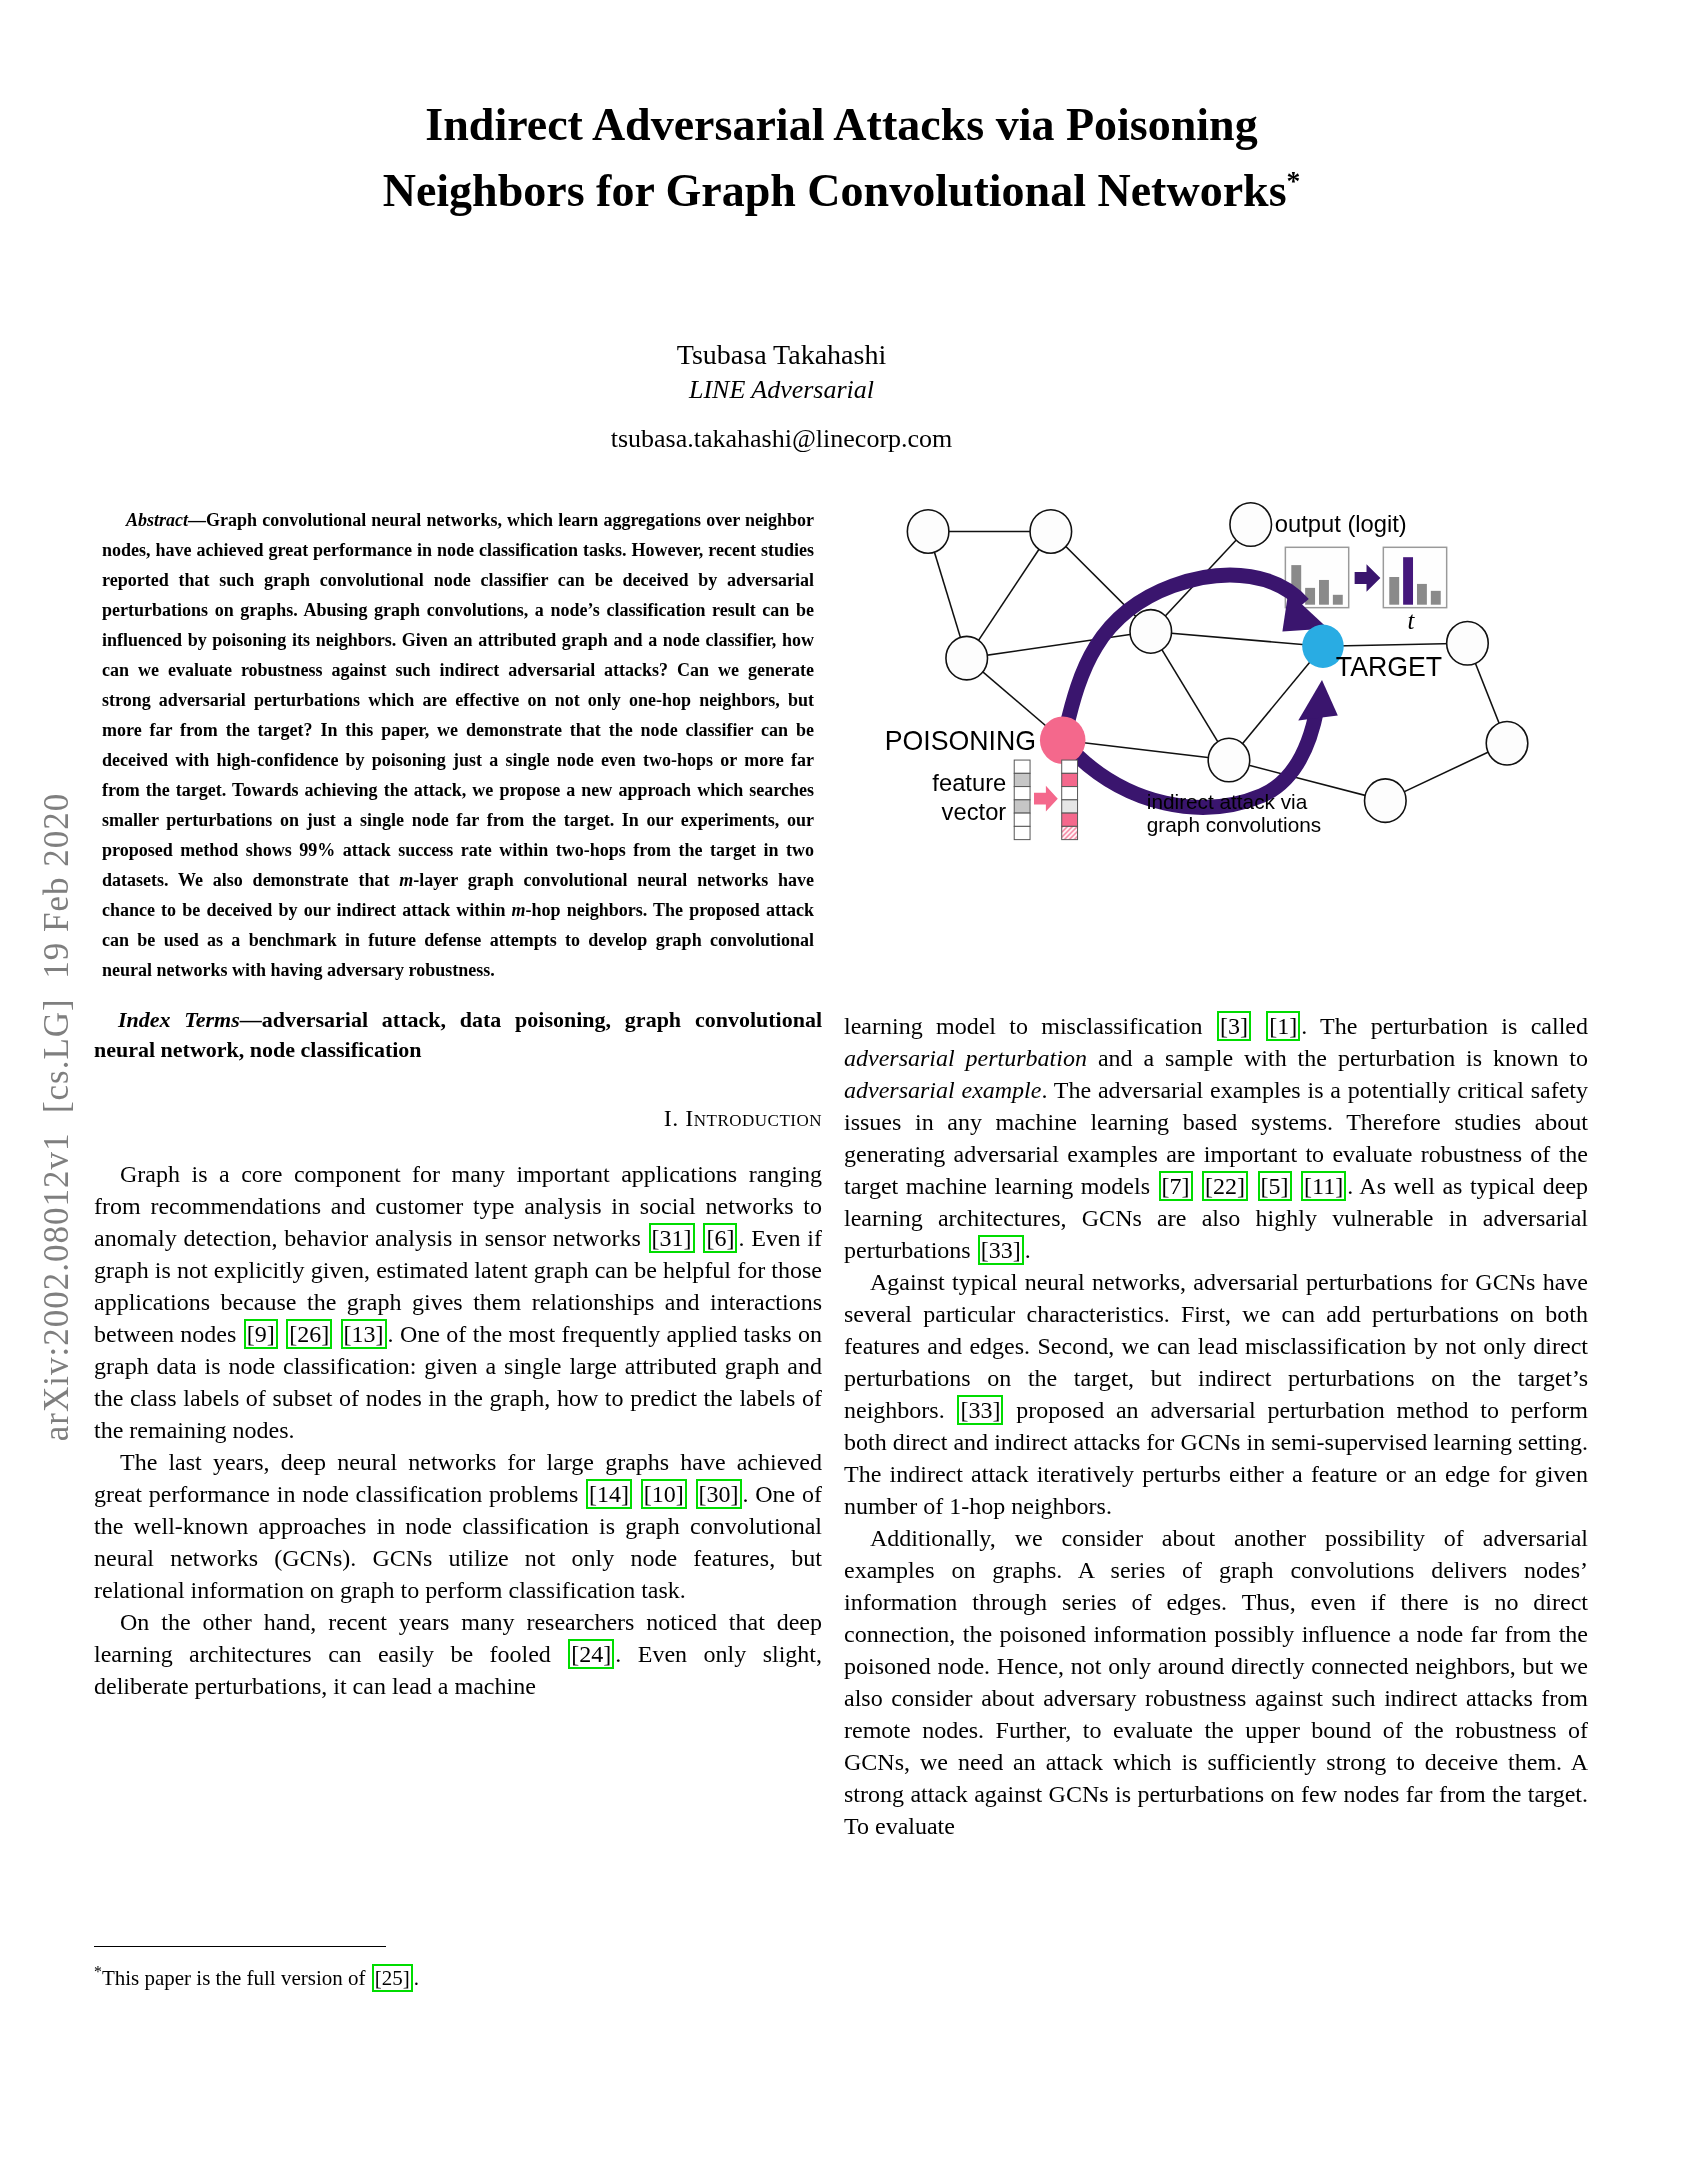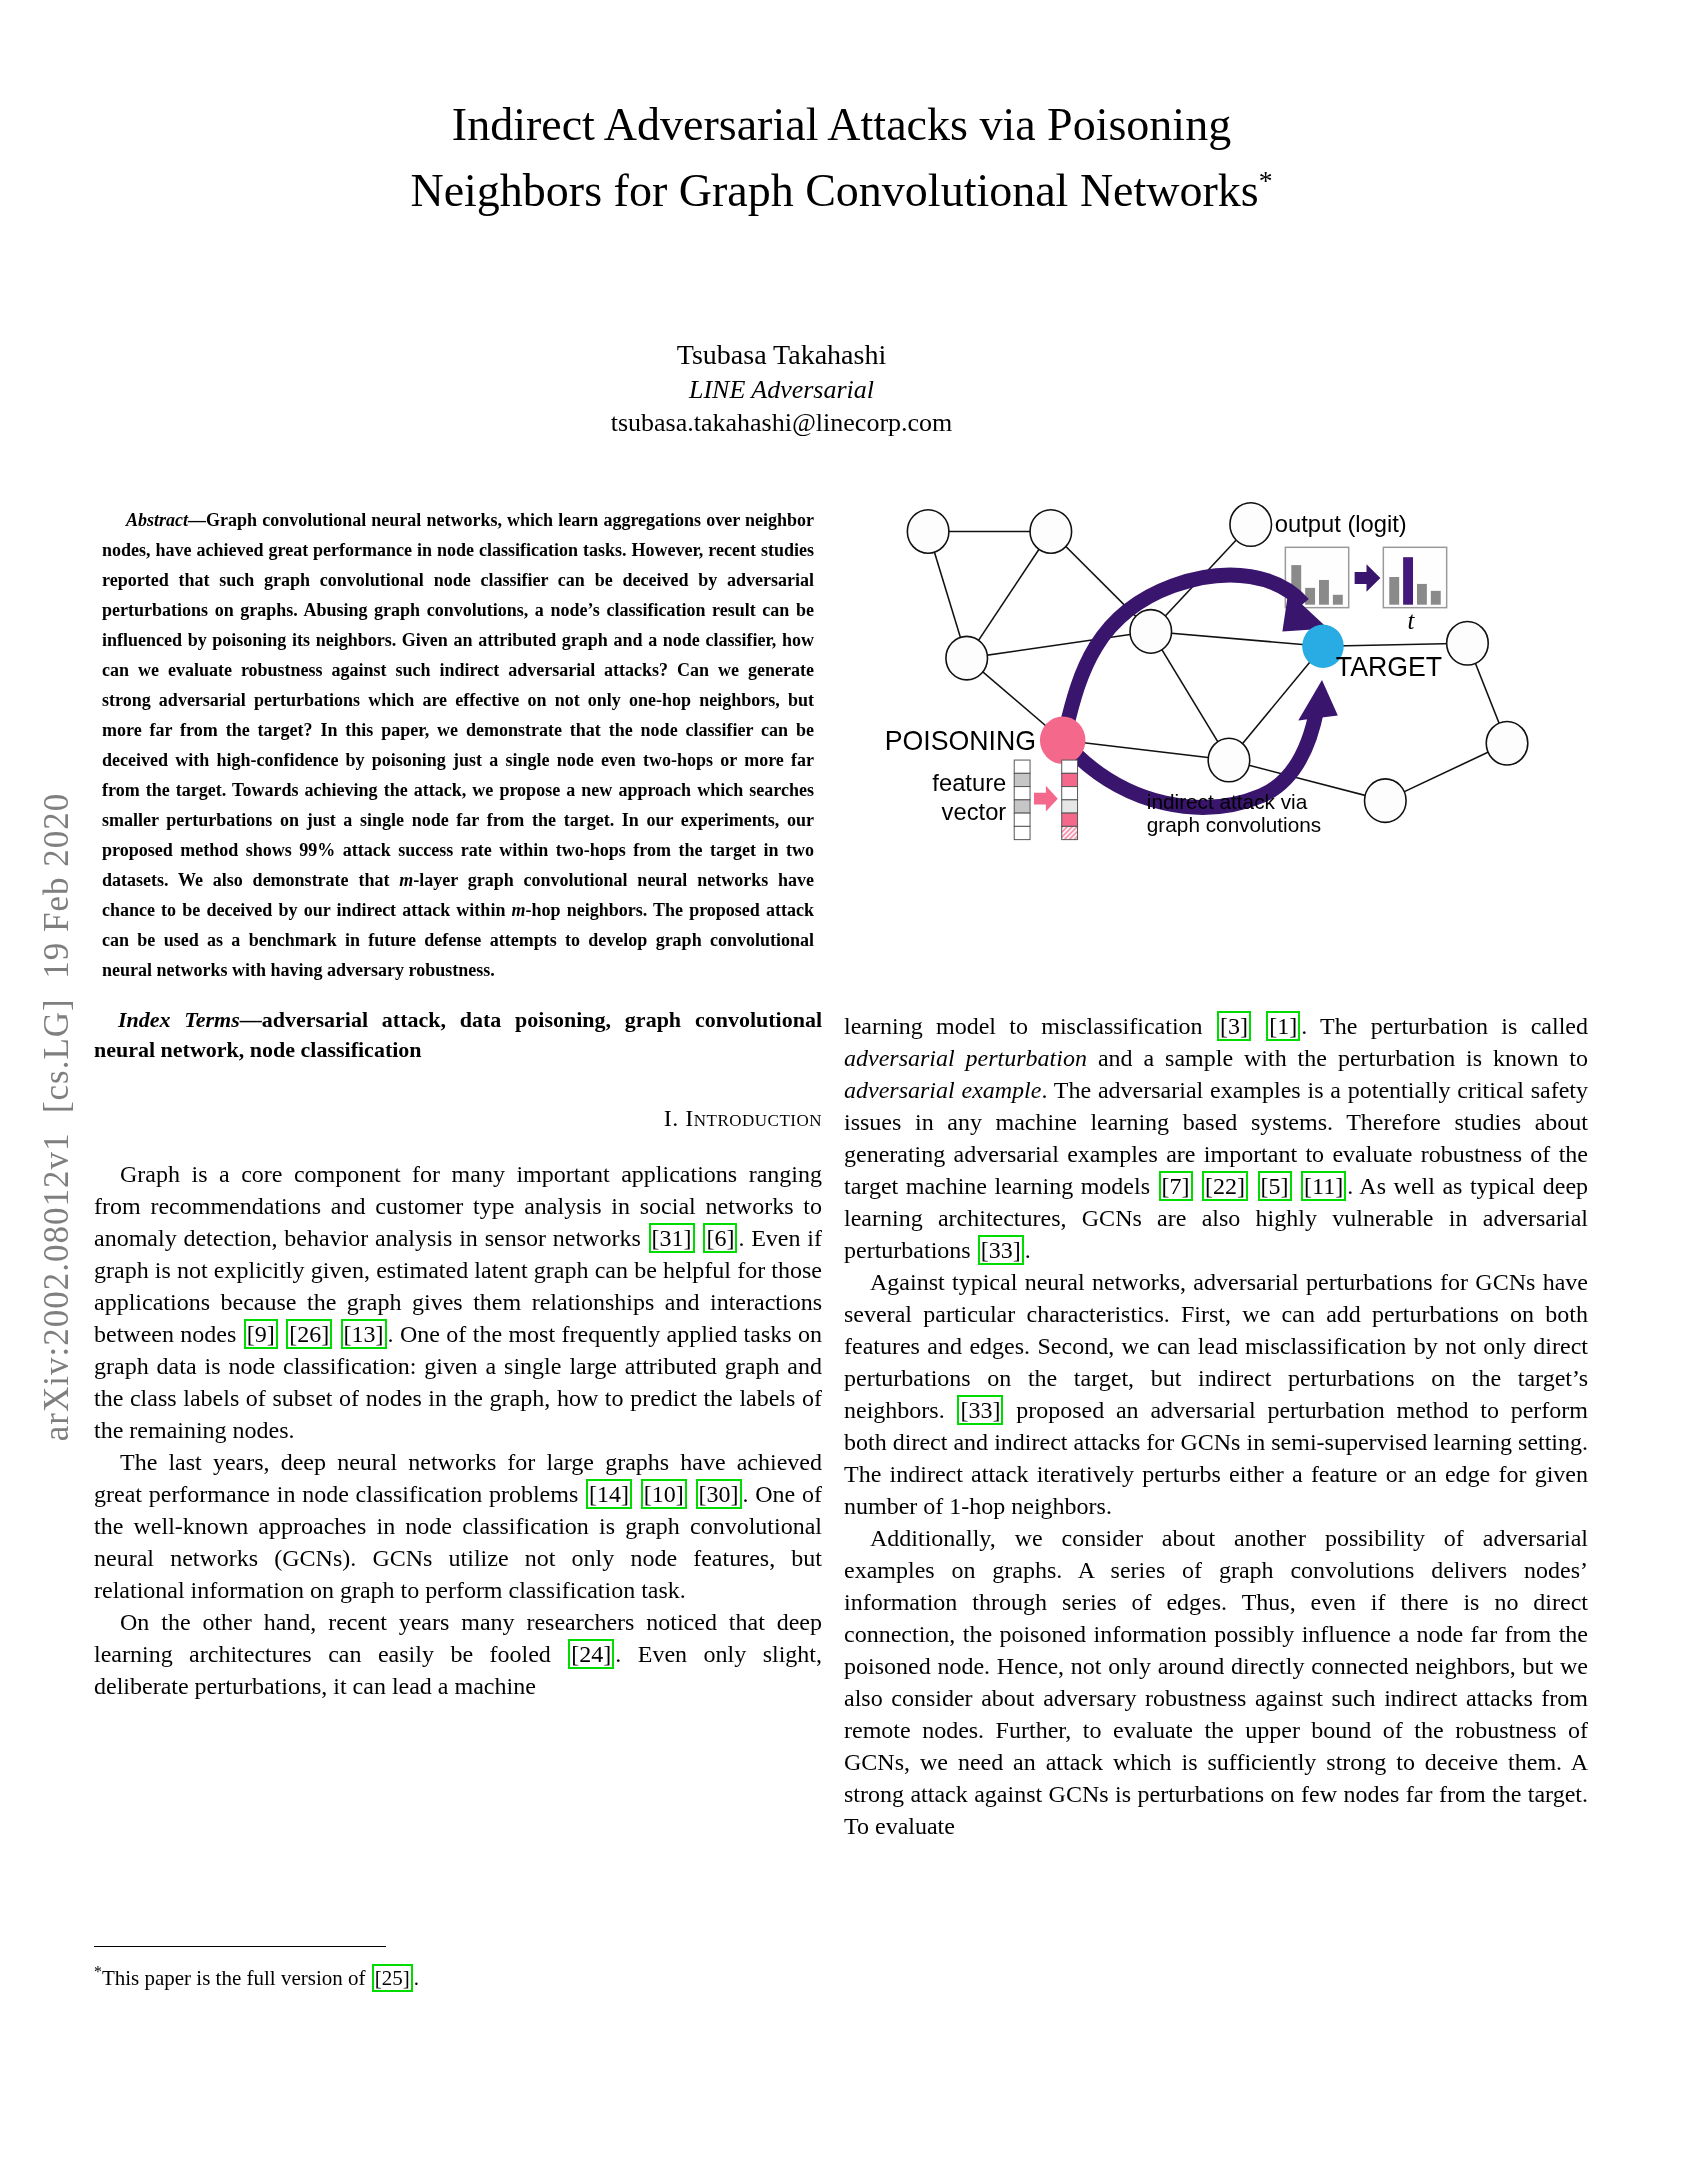--- a/index.html
+++ b/index.html
@@ -3,26 +3,26 @@
 <meta charset="utf-8">
 <style>
   html,body{margin:0;padding:0;background:#e8e8e8;}
   .page{position:relative;width:1683px;height:2178px;background:#ffffff;overflow:hidden;
         font-family:"Liberation Serif",serif;color:#000;}
   
   .arxiv-sidebar{position:absolute;left:57px;top:1117px;transform:translate(-50%,-50%) rotate(-90deg);
         white-space:pre;color:#7f7f7f;font-size:35px;letter-spacing:1px;}
   
   .title-block{position:absolute;left:0;top:97px;width:1683px;text-align:center;}
-  .title{font-size:46px;line-height:56px;font-weight:400;}
+  .title{font-size:46px;line-height:56px;font-weight:700;}
   .title sup{font-size:60%;}
   .author-block{position:absolute;left:0;top:337px;width:1563px;text-align:center;}
   .author{font-size:28px;line-height:36px;}
   .affiliation{font-size:26px;line-height:33px;font-style:italic;}
-  .email{font-size:26px;line-height:34px;}
+  .email{font-size:26px;line-height:34px;margin-top:16px;}
   
   .col-left{position:absolute;left:94px;top:497px;width:728px;}
   .col-right{position:absolute;left:844px;top:1010px;width:744px;}
   .abstract{font-weight:bold;font-size:18px;line-height:30px;text-align:justify;text-indent:24px;margin:8px;}
   .index-terms{font-weight:bold;font-size:22px;line-height:30px;text-align:justify;text-indent:24px;margin:20px 0 0 0;}
   .section-heading{font-size:24px;font-weight:400;font-variant:small-caps;letter-spacing:0.5px;
         text-align:right;margin:40px 0 26px 0;}
   .body-par{font-size:24px;line-height:32px;text-align:justify;text-indent:26px;margin:0;}
   .no-indent{text-indent:0;}
   .cite{border:2px solid #00dc00;padding:0 1px;margin:0 1px;}

